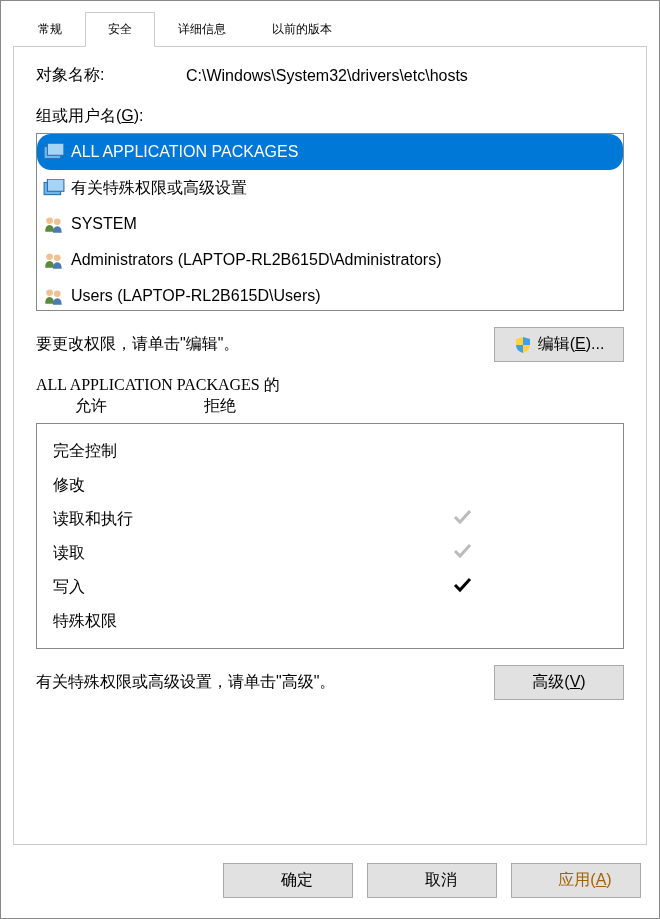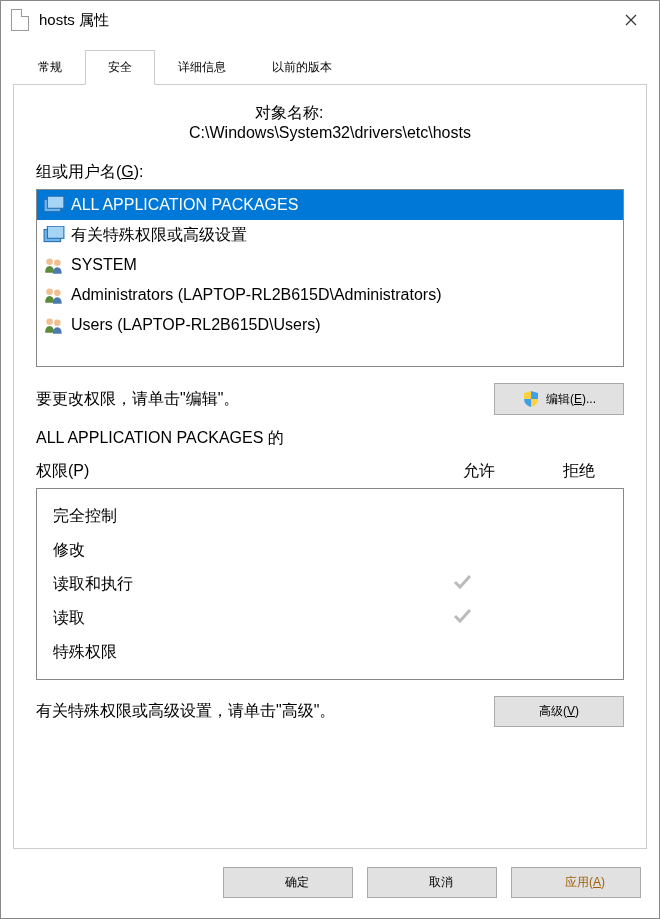--- a/index.html
+++ b/index.html
@@ -13,72 +13,63 @@
     .close-btn svg { width: 12px; height: 12px; }
 
     .content { flex: 1; display: flex; flex-direction: column; padding: 0; }
 
     .tabs { display: flex; padding: 10px 14px 0 14px; border-bottom: 0; font-size: 12px; }
     .tab { padding: 8px 22px; cursor: pointer; border: 1px solid transparent; position: relative; bottom: -1px; }
     .tab.active { border: 1px solid #ccc; border-bottom: 1px solid #fff; background: #fff; }
 
     .tab-body { border: 1px solid #ccc; margin: 0 12px; flex: 1; padding: 18px 22px 22px 22px; font-size: 16px; display: flex; flex-direction: column; }
 
-    .row { display: flex; margin-bottom: 20px; align-items: center; flex-direction: column; }
+    .row { display: flex; margin-bottom: 20px; align-items: center; }
     .obj-label { width: 150px; }
     .obj-value { }
 
     .section-label { margin-bottom: 6px; }
     .section-label .u { text-decoration: underline; }
 
     .listbox { border: 1px solid #888; height: 178px; overflow: hidden; margin-bottom: 16px; }
-    .list-item { display: flex; align-items: center; padding: 3px 6px; font-size: 16px; height: 30px; }
+    .list-item { display: flex; align-items: center; padding: 3px 6px; font-size: 16px; height: 36px; border-radius: 14px; }
     .list-item.selected { background: #0078d7; color: #fff; }
     .li-icon { width: 22px; height: 20px; margin-right: 6px; display: inline-flex; align-items: center; justify-content: center; flex-shrink: 0; }
 
     .edit-row { display: flex; align-items: center; justify-content: space-between; margin-bottom: 12px; }
     .edit-text { }
-    .btn { border: 1px solid #aaa; background: #e1e1e1; font-size: 12px; padding: 6px 18px; cursor: pointer; display: inline-flex; align-items: center; gap: 6px; min-width: 130px; justify-content: center; }
+    .btn { border: 1px solid #aaa; background: #e1e1e1; font-size: 16px; padding: 6px 18px; cursor: pointer; display: inline-flex; align-items: center; gap: 6px; min-width: 130px; justify-content: center; }
     .btn .u { text-decoration: underline; }
     .shield { width: 18px; height: 18px; }
 
-    .perm-header-title { margin-bottom: 12px; line-height: 1.4; }
+    .perm-header-title { margin-bottom: 0; line-height: 1.4; font-family: Liberation Serif, serif; }
     .perm-cols { display: flex; margin-bottom: 6px; }
     .perm-cols .c-name { flex: 1; }
     .perm-cols .c-allow { width: 110px; text-align: center; }
-    .perm-cols .c-deny { width: 90px; text-align: center; }
+    .perm-cols .c-deny { width: 90px; text-align: right; }
 
     .perms-box { border: 1px solid #888; padding: 10px 16px; margin-bottom: 16px; }
     .perm-row { display: flex; align-items: center; height: 34px; }
     .perm-row .p-name { flex: 1; }
     .perm-row .p-allow { width: 110px; text-align: center; }
     .perm-row .p-deny { width: 90px; text-align: center; }
     .check-gray svg { stroke: #bbb; }
     .check-black svg { stroke: #000; }
     .check svg { width: 22px; height: 22px; }
 
     .adv-row { display: flex; align-items: center; justify-content: space-between; }
 
     .footer { padding: 18px 18px 20px 0; display: flex; justify-content: flex-end; gap: 14px; }
     .footer .btn { min-width: 130px; padding-left: 36px; }
     .btn.disabled { color: #a16207; }
   </style>
 </head>
 <body>
 
 <div class="window">
-  <div class="titlebar">
-    <span class="doc-icon"></span>
-    <span class="title">hosts 属性</span>
-    <div class="close-btn">
-      <svg viewBox="0 0 12 12">
-          <path d="M1 1 L11 11 M11 1 L1 11" stroke="#333" stroke-width="1.2" fill="none"></path>
-        </svg>
-    </div>
-  </div>
 
   <div class="content">
     <div class="tabs">
       <div class="tab">常规</div>
       <div class="tab active">安全</div>
       <div class="tab">详细信息</div>
       <div class="tab">以前的版本</div>
     </div>
 
     <div class="tab-body">
@@ -154,23 +145,20 @@
               <path d="M9 1 L2 3 L2 9 L9 9 Z" fill="#ffd040"></path>
               <path d="M2 9 L9 9 L9 17 Q2 15 2 9 Z" fill="#3fa0e8"></path>
               <path d="M16 9 L9 9 L9 17 Q16 15 16 9 Z" fill="#ffd040"></path>
             </svg>
           <span><span>编辑(</span><span class="u">E</span><span>)...</span></span>
         </button>
       </div>
 
       <div class="perm-header-title">ALL APPLICATION PACKAGES 的</div>
       <div class="perm-cols">
-        <div class="c-name">
-          <span>权限(</span><span class="u">P</span><span>)</span>
-        </div>
         <div class="c-allow">允许</div>
         <div class="c-deny">拒绝</div>
       </div>
 
       <div class="perms-box">
         <div class="perm-row">
           <span class="p-name">完全控制</span>
           <span class="p-allow"></span>
           <span class="p-deny"></span>
         </div>
@@ -182,20 +170,27 @@
         <div class="perm-row">
           <span class="p-name">读取和执行</span>
           <span class="p-allow check check-gray"><svg viewBox="0 0 22 22">
                 <path d="M4 11 L9 16 L19 5" fill="none" stroke-width="3"></path>
               </svg></span>
           <span class="p-deny"></span>
         </div>
         <div class="perm-row">
           <span class="p-name">读取</span>
           <span class="p-allow check check-gray"><svg viewBox="0 0 22 22">
+                <path d="M4 11 L9 16 L19 5" fill="none" stroke-width="3"></path>
+              </svg></span>
+          <span class="p-deny"></span>
+        </div>
+        <div class="perm-row">
+          <span class="p-name">写入</span>
+          <span class="p-allow check check-black"><svg viewBox="0 0 22 22">
                 <path d="M4 11 L9 16 L19 5" fill="none" stroke-width="3"></path>
               </svg></span>
           <span class="p-deny"></span>
         </div>
         <div class="perm-row">
           <span class="p-name">特殊权限</span>
           <span class="p-allow"></span>
           <span class="p-deny"></span>
         </div>
       </div>

